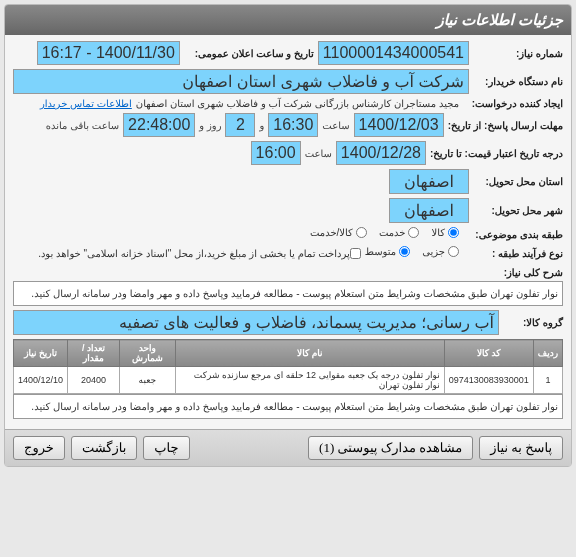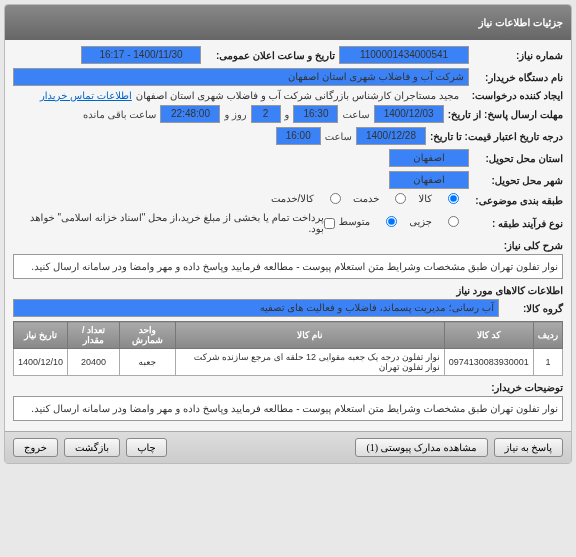--- a/index.html
+++ b/index.html
@@ -15,52 +15,53 @@
 }
 .panel {
   background: #f5f5f5;
   border: 1px solid #bbb;
   border-radius: 4px;
   margin: 4px;
 }
 .panel-header {
   background: linear-gradient(#888, #666);
   color: #fff;
-  padding: 12px 8px;
-  font-size: 10px;
+  padding: 6px 8px;
+  font-size: 15px;
   font-weight: bold;
   border-radius: 3px 3px 0 0;
+  font-style: italic;
 }
 .panel-body { padding: 6px 8px; }
 .row {
   display: flex;
   align-items: center;
   margin-bottom: 4px;
   gap: 4px;
 }
 .label {
   font-weight: bold;
   font-size: 10px;
   min-width: 90px;
   text-align: right;
   color: #222;
 }
 .field {
-  background: #3b82f6;
+  background: #7dd3fc;
   border: 1px solid #999;
   padding: 2px 4px;
-  font-size: 10px;
+  font-size: 16px;
   min-height: 18px;
   display: inline-block;
   color: #333;
 }
 .field-wide { flex: 1; }
 .link { color: #0066cc; text-decoration: underline; cursor: pointer; font-size: 10px; }
 .radio-group { display: flex; gap: 12px; align-items: center; margin-bottom: 4px; }
-.radio-item { display: flex; align-items: center; gap: 16px; font-size: 10px; }
+.radio-item { display: flex; align-items: center; gap: 3px; font-size: 10px; }
 .radio-item input { width: 11px; height: 11px; }
 .checkbox-label { display: flex; align-items: center; gap: 0; font-size: 10px; }
 .checkbox-label input { width: 11px; height: 11px; }
 .section-title {
   font-weight: bold;
   font-size: 10px;
   margin: 6px 0 3px 0;
   color: #222;
 }
 .desc-box {
@@ -96,21 +97,21 @@
   align-items: center;
   padding: 6px 8px;
   background: linear-gradient(#ddd, #ccc);
   border-top: 1px solid #aaa;
 }
 .btn {
   background: linear-gradient(#f8f8f8, #ddd);
   border: 1px solid #888;
   border-radius: 3px;
   padding: 3px 10px;
-  font-size: 10px;
+  font-size: 13px;
   cursor: pointer;
   font-family: Tahoma;
 }
 .small-label { font-size: 10px; color: #444; }
 .inline-field { min-width: 70px; text-align: center; }
 </style>
 </head>
 <body>
 
 <div class="panel">
@@ -196,21 +197,20 @@
       </div>
       <label class="checkbox-label">
         <input type="checkbox" style="">
         <span>پرداخت تمام یا بخشی از مبلغ خرید،از محل "اسناد خزانه اسلامی" خواهد بود.</span>
       </label>
     </div>
 
     <div class="section-title">شرح کلی نیاز:</div>
     <div class="desc-box">نوار تفلون تهران طبق مشخصات وشرایط متن استعلام پیوست - مطالعه فرمایید وپاسخ داده و مهر وامضا ودر سامانه ارسال کنید.</div>
 
-    <div class="section-title">اطلاعات کالاهای مورد نیاز</div>
     <div class="row">
       <span class="label" style="min-width:60px">گروه کالا:</span>
       <span class="field field-wide">آب رسانی؛ مدیریت پسماند، فاضلاب و فعالیت های تصفیه</span>
     </div>
 
     <table class="items">
       <thead>
           <tr id="items-head">
             <th>ردیف</th>
             <th>کد کالا</th>
@@ -225,21 +225,20 @@
             <td>1</td>
             <td>0974130083930001</td>
             <td style="text-align: right;">نوار تفلون درجه یک جعبه مقوایی 12 حلقه ای مرجع سازنده شرکت نوار تفلون تهران</td>
             <td>جعبه</td>
             <td>20400</td>
             <td>1400/12/10</td>
           </tr>
         </tbody>
     </table>
 
-    <div class="section-title" style="margin-top:6px">توضیحات خریدار:</div>
     <div class="desc-box">نوار تفلون تهران طبق مشخصات وشرایط متن استعلام پیوست - مطالعه فرمایید وپاسخ داده و مهر وامضا ودر سامانه ارسال کنید.</div>
 
   </div>
 
   <div class="footer-bar">
     <div style="display:flex;gap:6px">
       <button class="btn">پاسخ به نیاز</button>
       <button class="btn">مشاهده مدارک پیوستی (1)</button>
     </div>
     <div style="display:flex;gap:6px">

